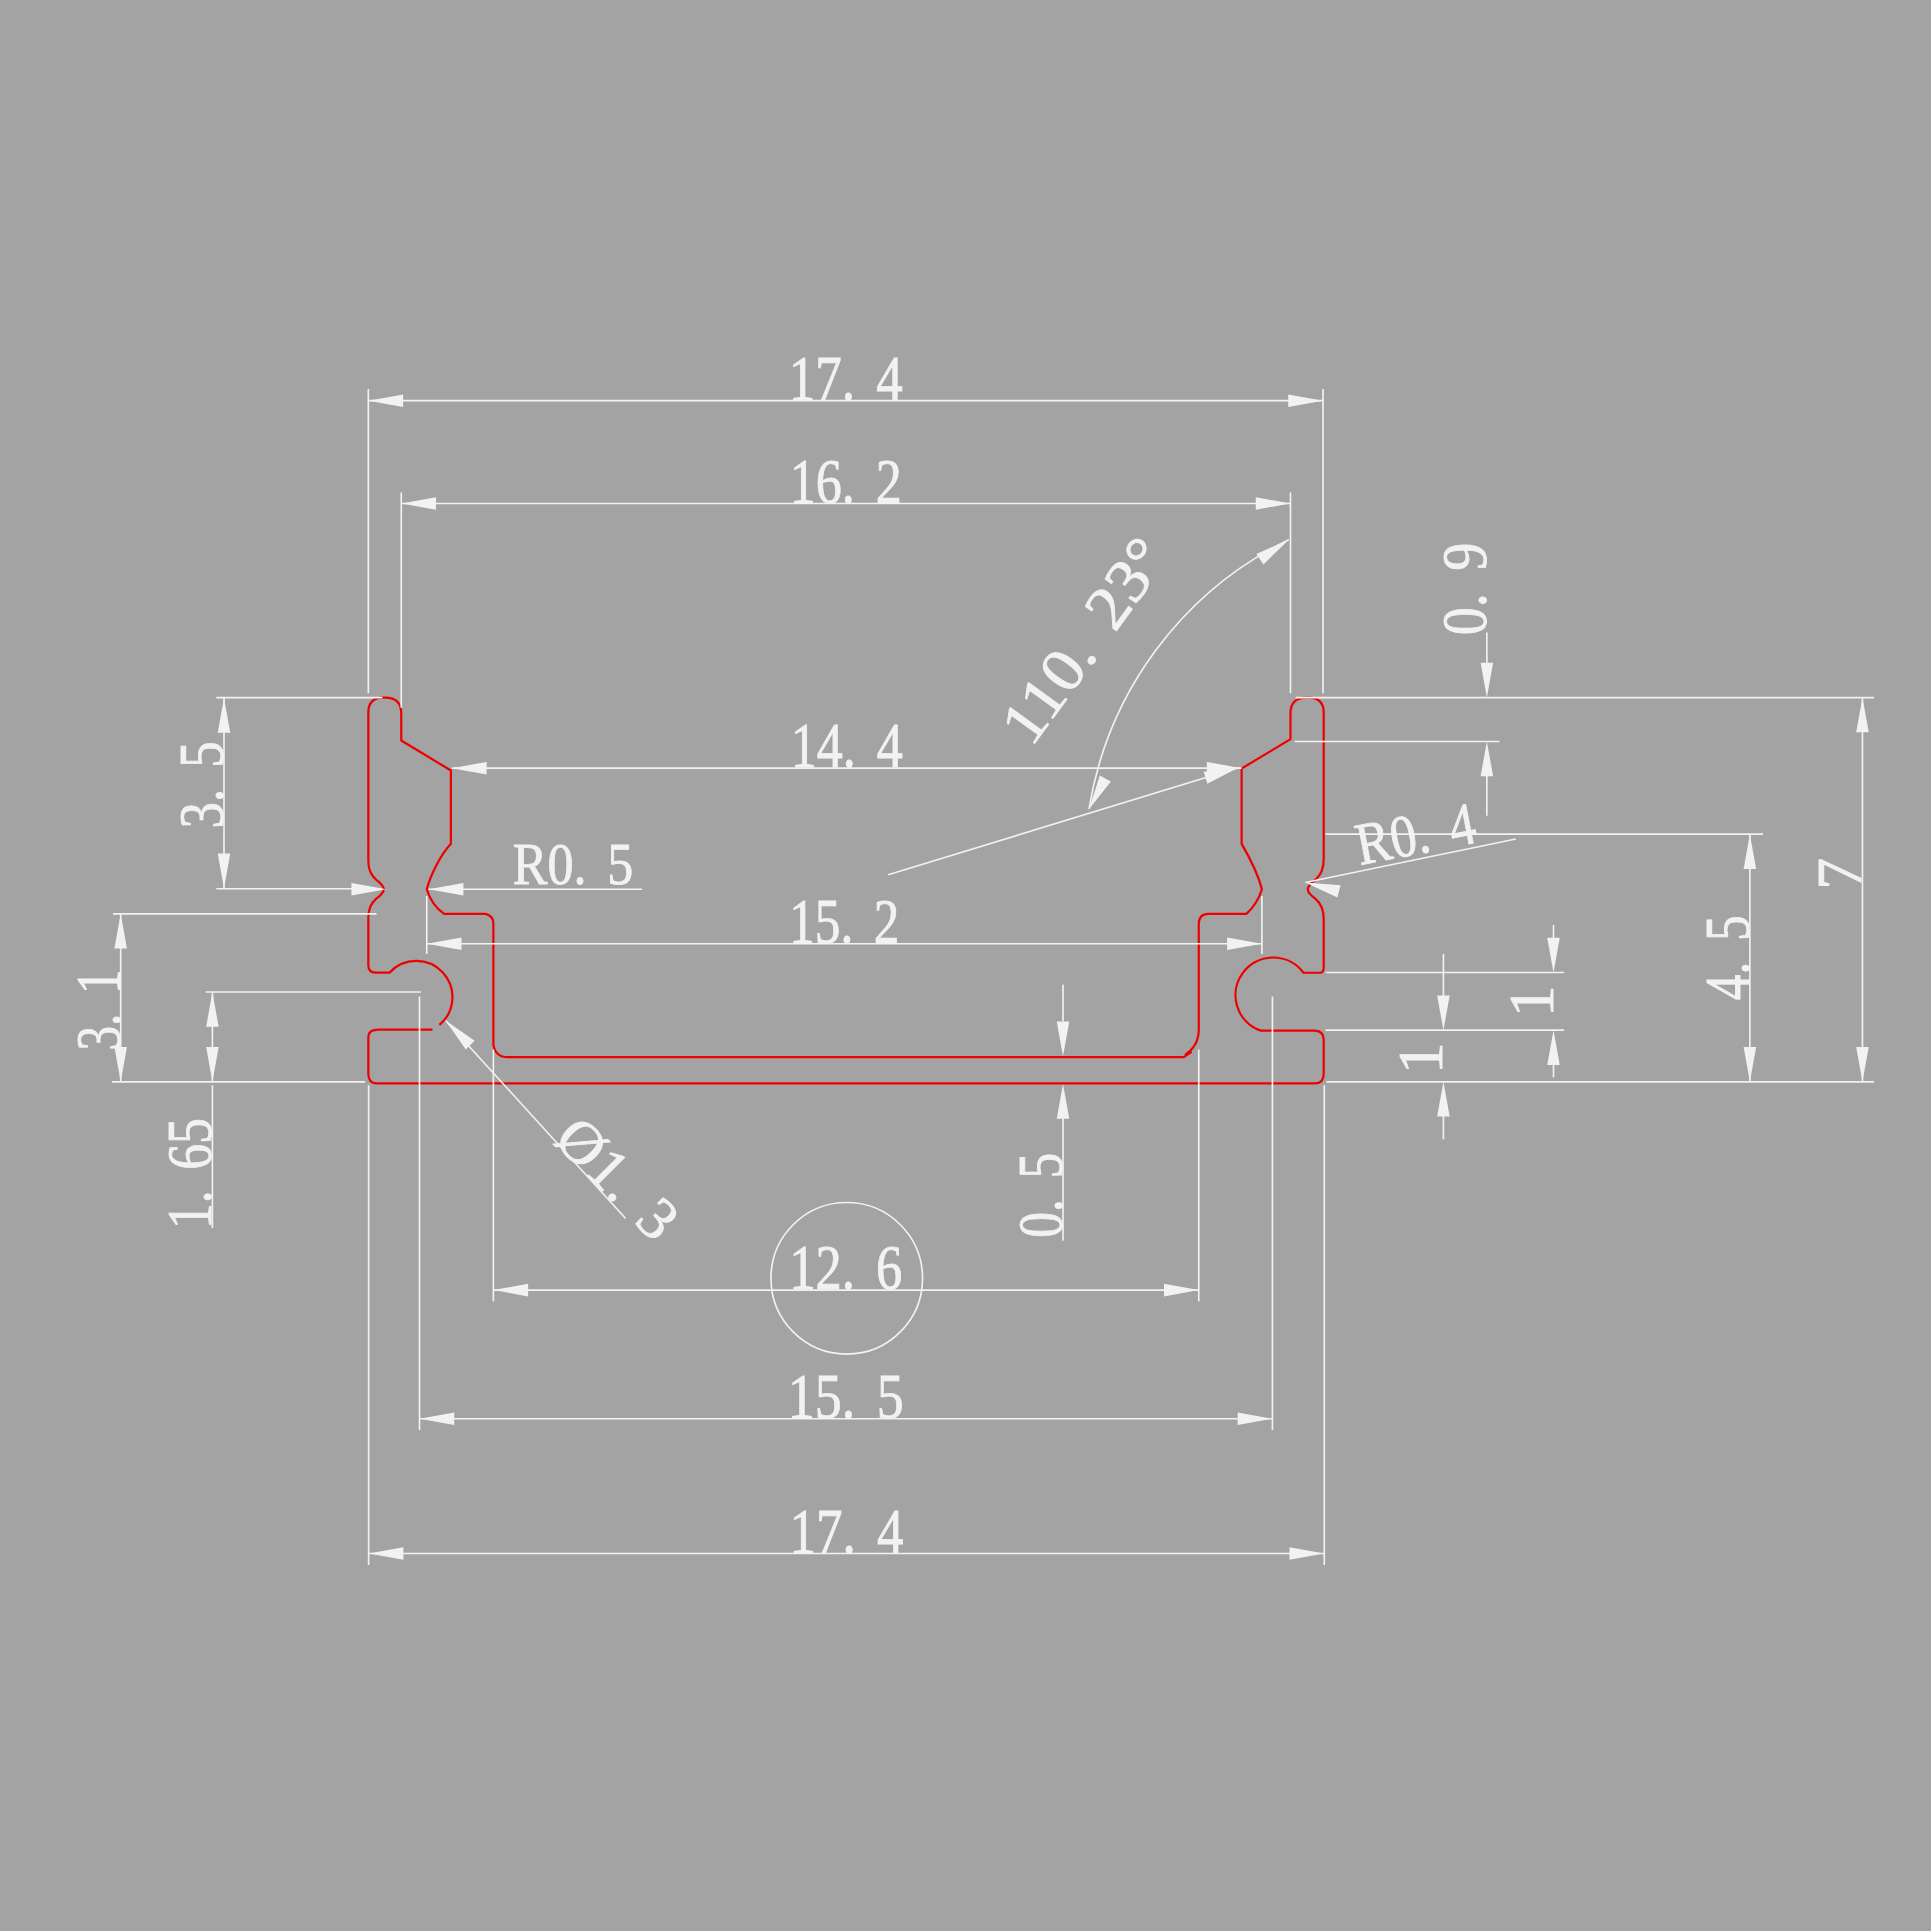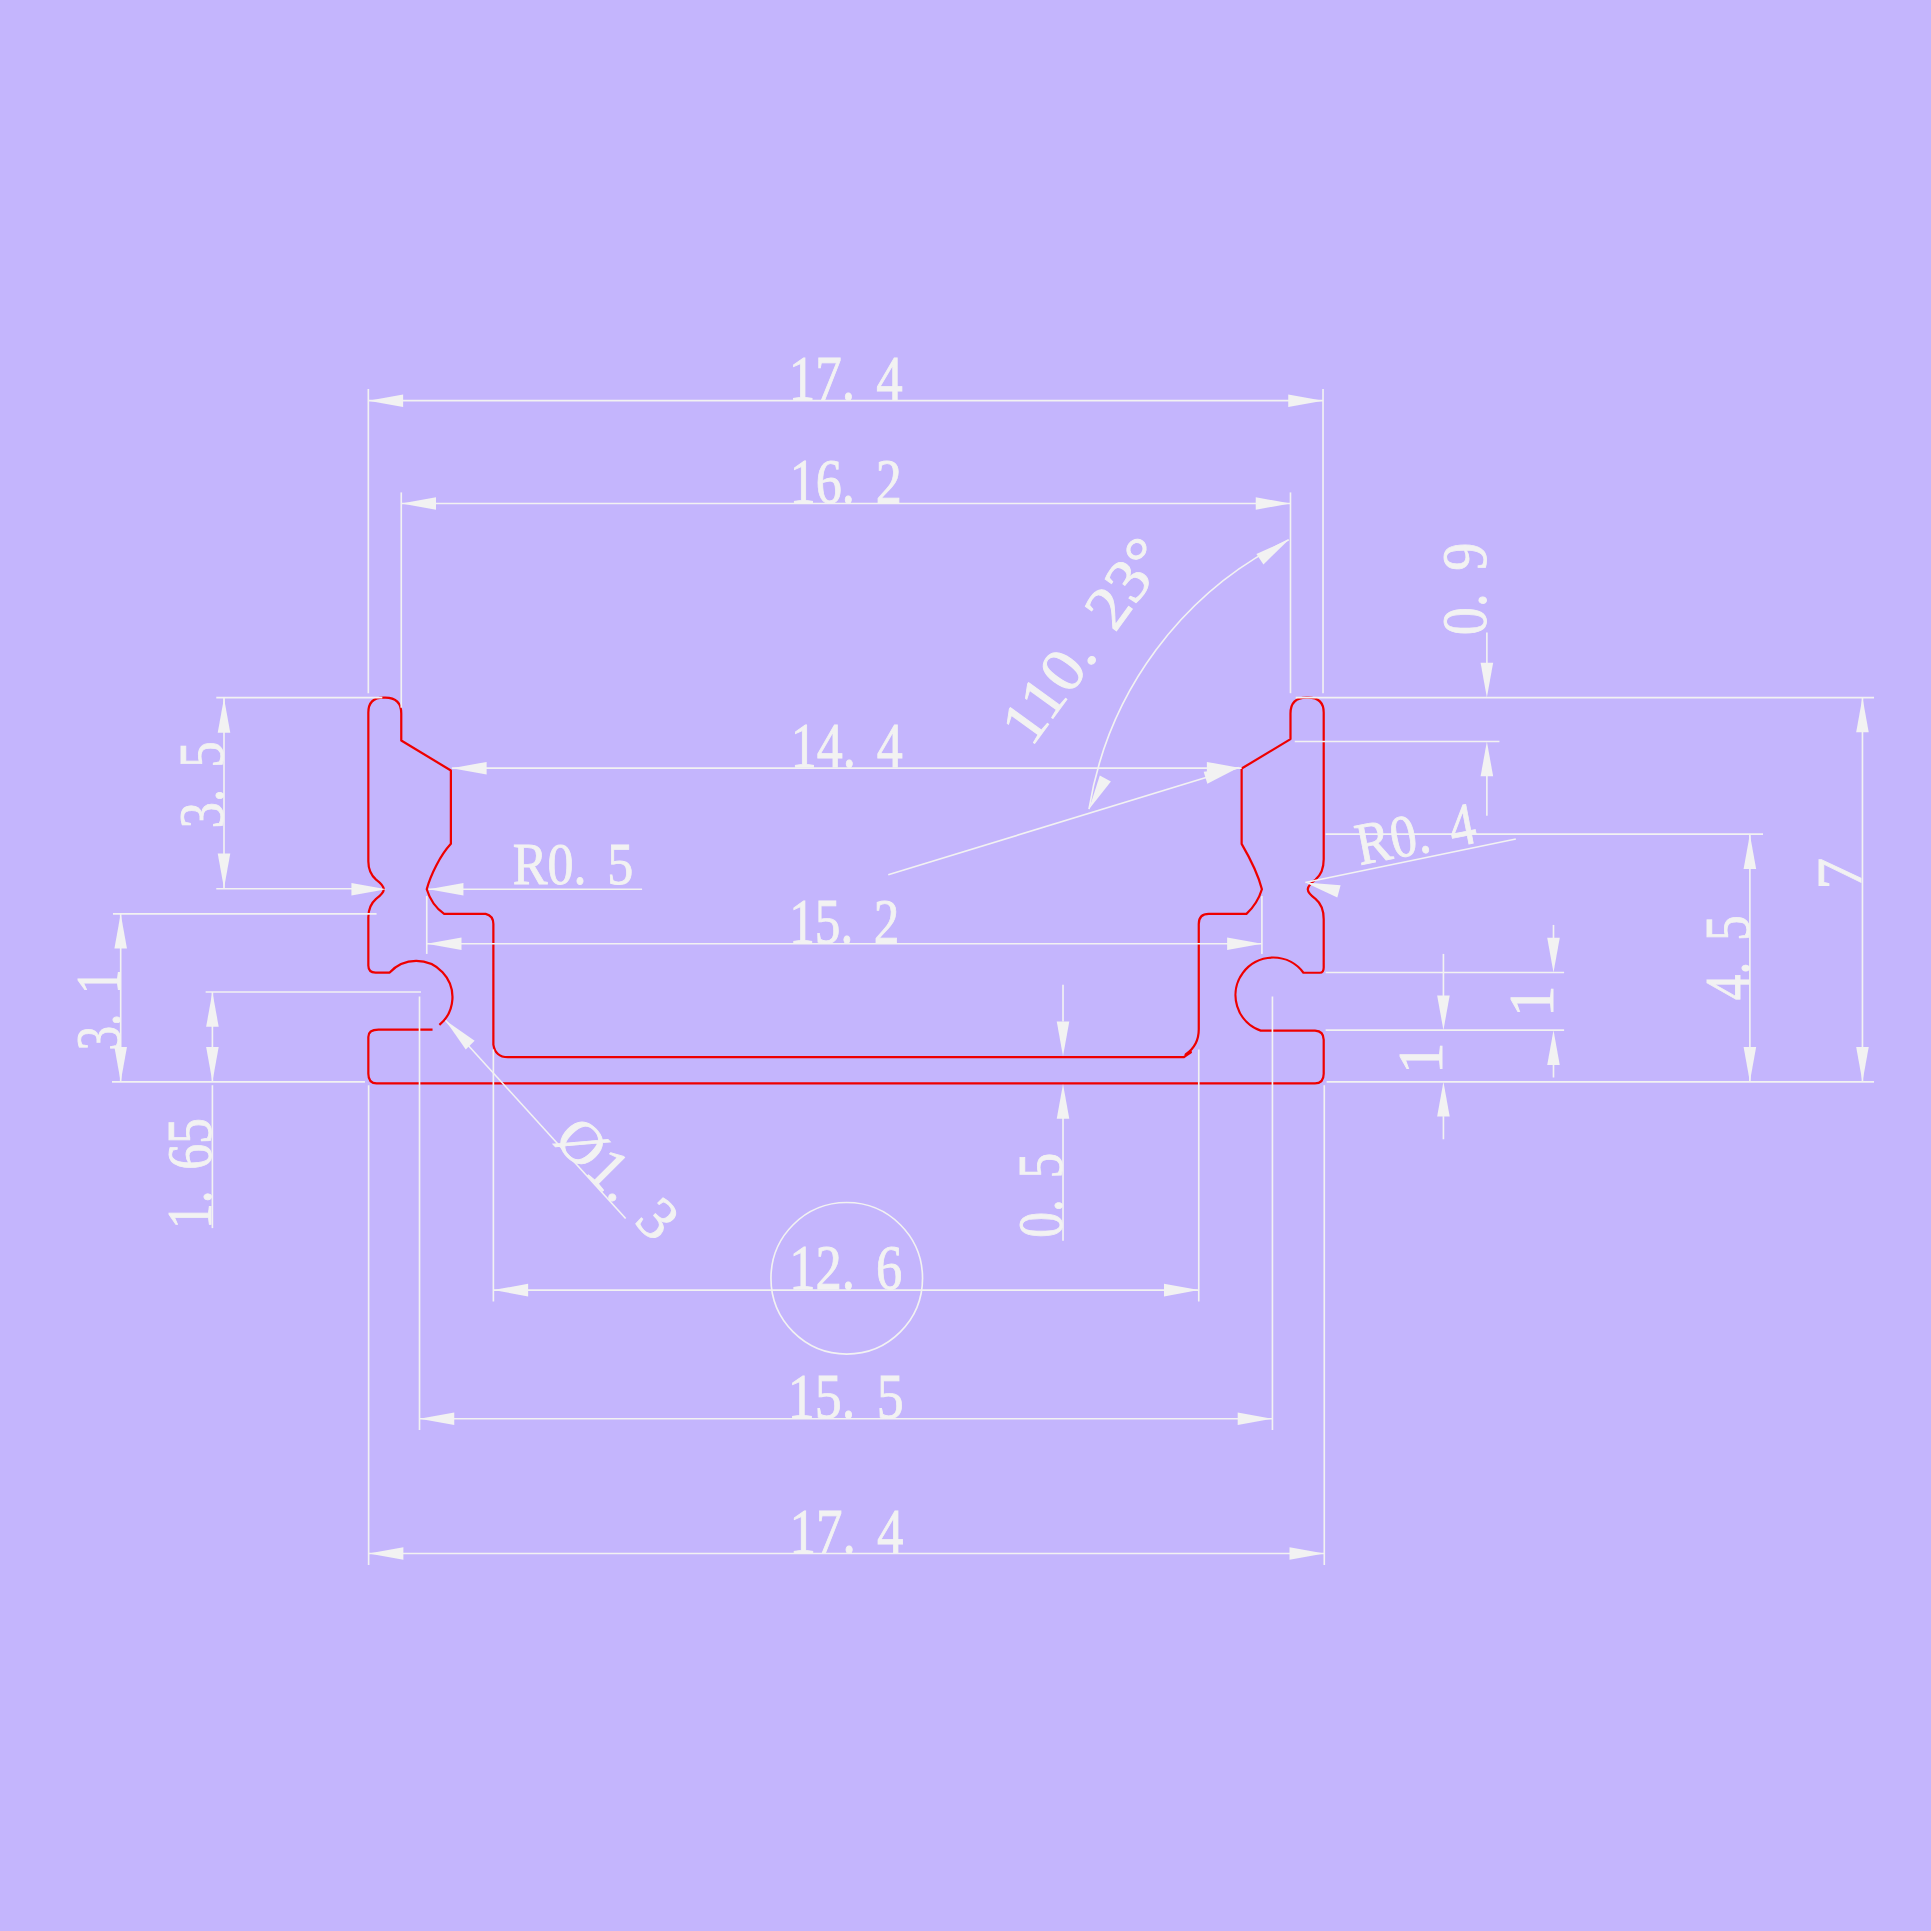--- a/index.html
+++ b/index.html
@@ -1,15 +1,15 @@
 <!DOCTYPE html>
 <html><head><meta charset="utf-8">
 <style>
 html,body{margin:0;padding:0;background:#454545;}
-#c{width:1931px;height:1931px;background:#c4b5fd;}
+#c{width:1931px;height:1931px;background:#a3a3a3;}
 text{font-family:"Liberation Serif",serif;fill:#f2f2f2;stroke:#f2f2f2;stroke-width:0.9;}
 </style></head>
 <body>
 
 <div id="c">
 <svg width="1931" height="1931" viewBox="0 0 2000 2000">
 
 <g>
         <path d="M 448,1066.5
 L 392,1066.5 Q 381.5,1066.5 381.5,1074

